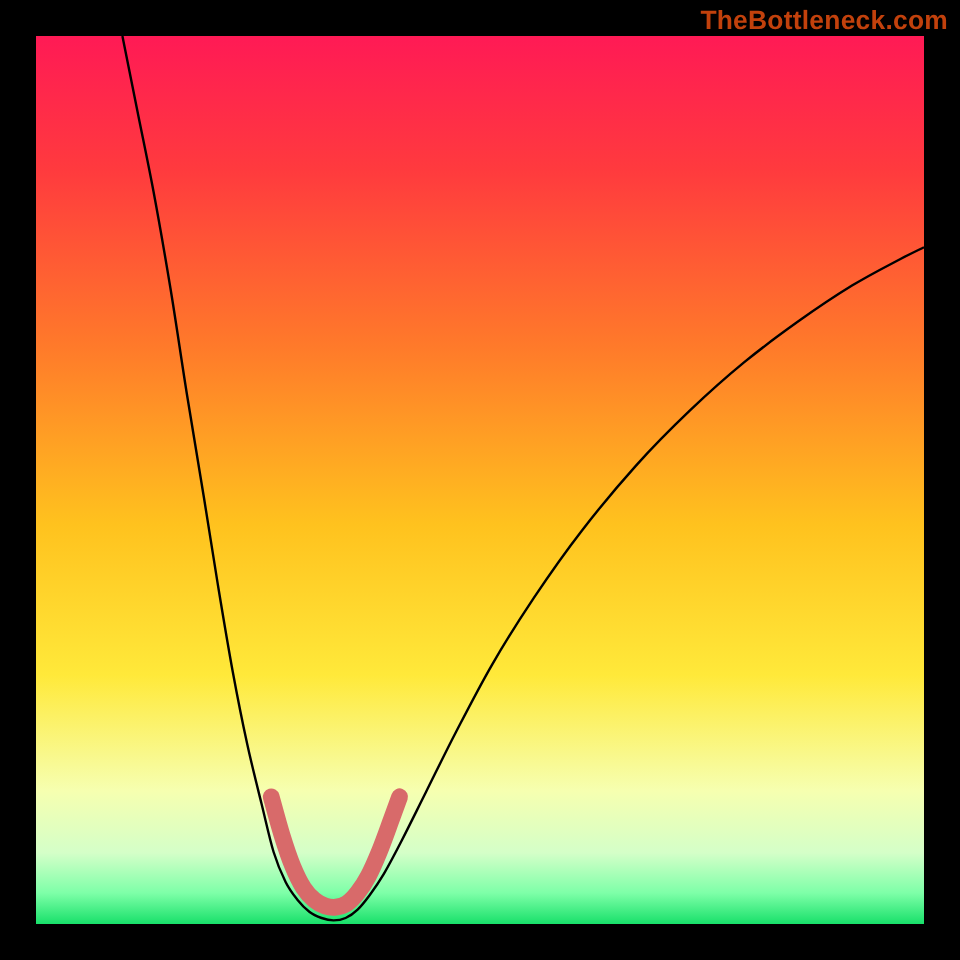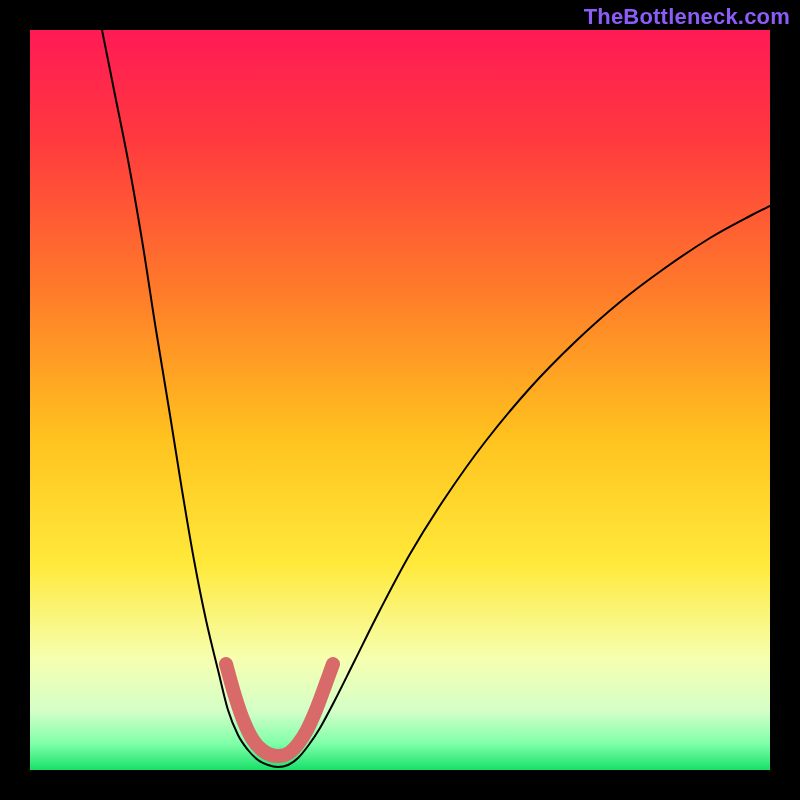--- a/index.html
+++ b/index.html
@@ -13,21 +13,21 @@
   .frame {
     position: relative;
     width: 800px;
     height: 800px;
     background: #000;
   }
   .watermark {
     position: absolute;
     top: 4px;
     right: 10px;
-    color: #8b5cf6;
+    color: #c2410c;
     font-size: 22px;
     font-weight: 600;
     letter-spacing: 0.2px;
   }
   .plot {
     position: absolute;
     left: 30px;
     top: 30px;
     width: 740px;
     height: 740px;

